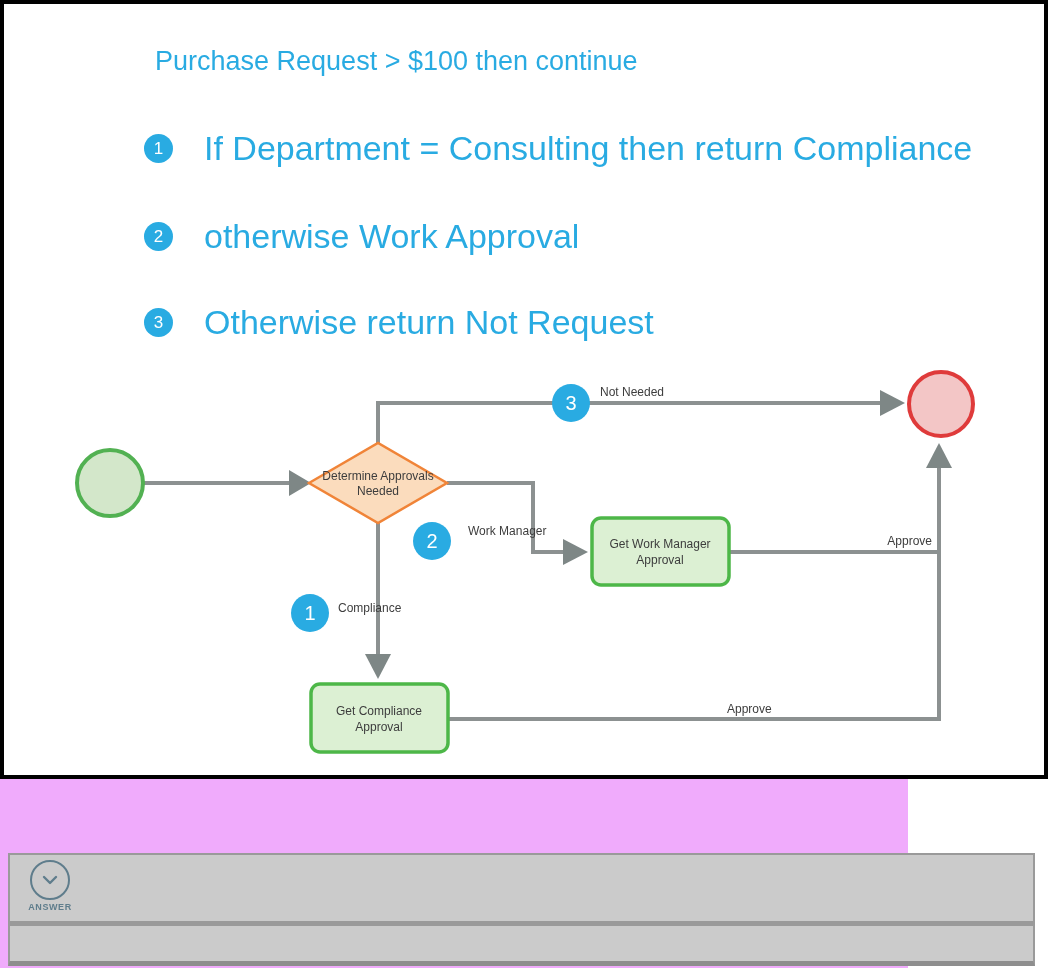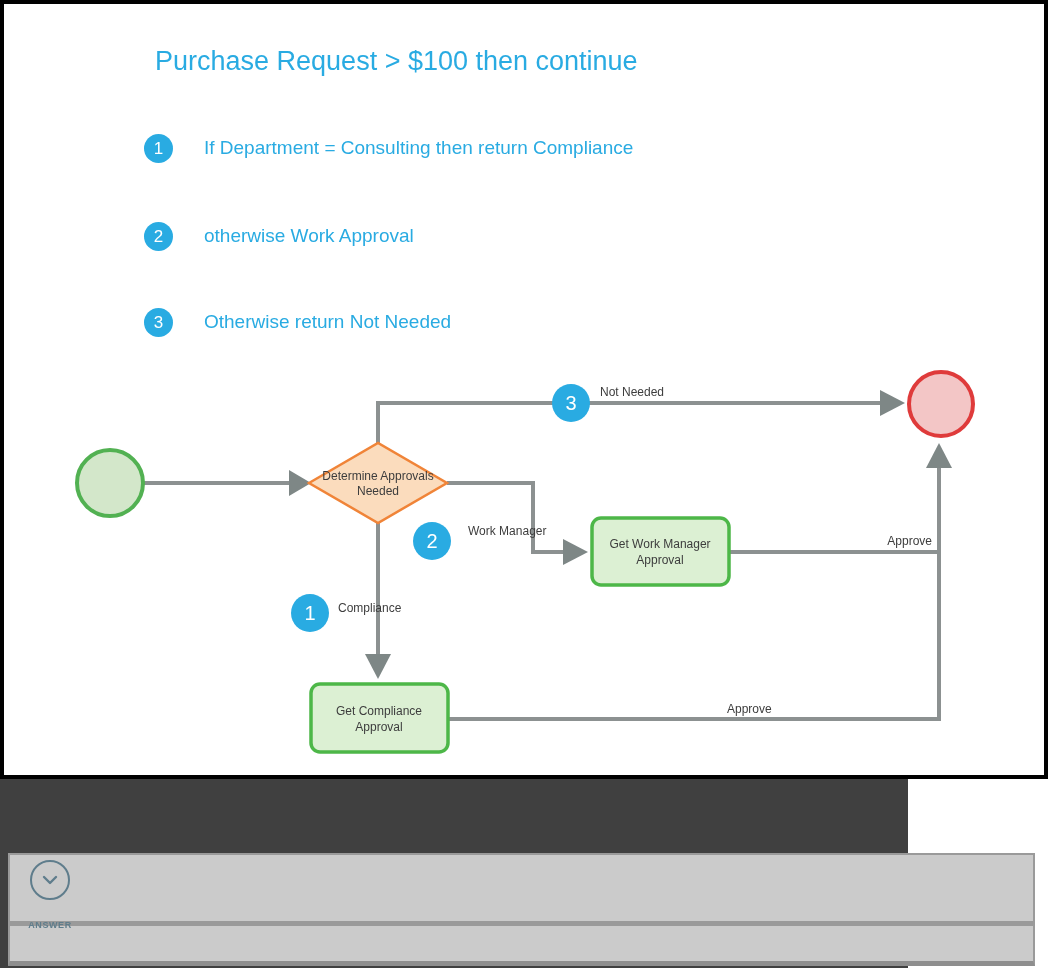--- a/index.html
+++ b/index.html
@@ -1,42 +1,42 @@
 <!DOCTYPE html>
 <html><head>
 <meta charset="utf-8">
 <style>
   * { margin: 0; padding: 0; box-sizing: border-box; }
   html, body { background: #ffffff; }
   body {
     font-family: "Liberation Sans", "DejaVu Sans", sans-serif;
     width: 1048px; height: 968px; position: relative; overflow: hidden;
   }
-  .stage { position: absolute; inset: 0; width: 908px; height: 968px; background: #404040; }
+  .stage { position: absolute; inset: 0; width: 908px; height: 968px; background: #f0abfc; }
 
   
   .flow-image {
     position: absolute; left: 0; top: 0; width: 1048px; height: 779px;
     background: #ffffff; border: 4px solid #000000;
   }
   .flow-title {
     position: absolute; left: 151px; top: 42px;
     font-size: 27px; font-weight: 400; color: #29ABE2; white-space: nowrap;
   }
   .step-row { position: absolute; left: 140px; display: flex; align-items: center; height: 30px; }
   .step-row.s1 { top: 129px; }
   .step-row.s2 { top: 217px; }
   .step-row.s3 { top: 303px; }
   .step-badge {
     width: 29px; height: 29px; border-radius: 50%; background: #29ABE2;
     color: #ffffff; font-size: 17px; line-height: 29px; text-align: center;
     flex: 0 0 29px;
   }
   .step-text {
-    margin-left: 31px; font-size: 19px; color: #29ABE2; white-space: nowrap;
+    margin-left: 31px; font-size: 34px; color: #29ABE2; white-space: nowrap;
   }
 
   .flow-svg { position: absolute; left: 0; top: 0; }
 
   
   .answer-panel {
     position: absolute; left: 8px; top: 853px; width: 1027px; height: 113px;
     background: #CBCBCB;
     border: 2px solid #9A9A9A;
     border-bottom: 5px solid #8E8E8E;
@@ -45,21 +45,21 @@
   .answer-footer { height: 30px; background: #CBCBCB; }
   .answer-button {
     position: absolute; left: 9px; top: 5px; width: 62px;
     display: flex; flex-direction: column; align-items: center; cursor: pointer;
   }
   .answer-circle {
     width: 40px; height: 40px; border: 2px solid #5F7D8C; border-radius: 50%;
     display: flex; align-items: center; justify-content: center; background: transparent;
   }
   .answer-label {
-    margin-top: 20px; font-size: 9px; font-weight: bold; letter-spacing: 0.6px;
+    margin-top: 2px; font-size: 9px; font-weight: bold; letter-spacing: 0.6px;
     color: #5F7D8C;
   }
 
   
   text { font-family: "Liberation Sans", "DejaVu Sans", sans-serif; }
   .node-label { font-size: 12px; fill: #3D3D3D; }
   .edge-label { font-size: 12px; fill: #3D3D3D; }
   .badge-num  { font-size: 20px; fill: #ffffff; }
 </style>
 </head>
@@ -74,21 +74,21 @@
     <div class="step-row s1">
       <span class="step-badge">1</span>
       <span class="step-text">If Department = Consulting then return Compliance</span>
     </div>
     <div class="step-row s2">
       <span class="step-badge">2</span>
       <span class="step-text">otherwise Work Approval</span>
     </div>
     <div class="step-row s3">
       <span class="step-badge">3</span>
-      <span class="step-text">Otherwise return Not Needed</span>
+      <span class="step-text">Otherwise return Not Request</span>
     </div>
 
     <svg class="flow-svg" width="1040" height="771" viewBox="0 0 1040 771">
 
       <line x1="139" y1="479" x2="288" y2="479" stroke="#8C9191" stroke-width="4"></line>
       <polygon points="285,466 307,479 285,492" fill="#7E8786"></polygon>
 
       <polyline points="374,439 374,399 878,399" fill="none" stroke="#8C9191" stroke-width="4"></polyline>
       <polygon points="876,386 901,399 876,412" fill="#7E8786"></polygon>
 

